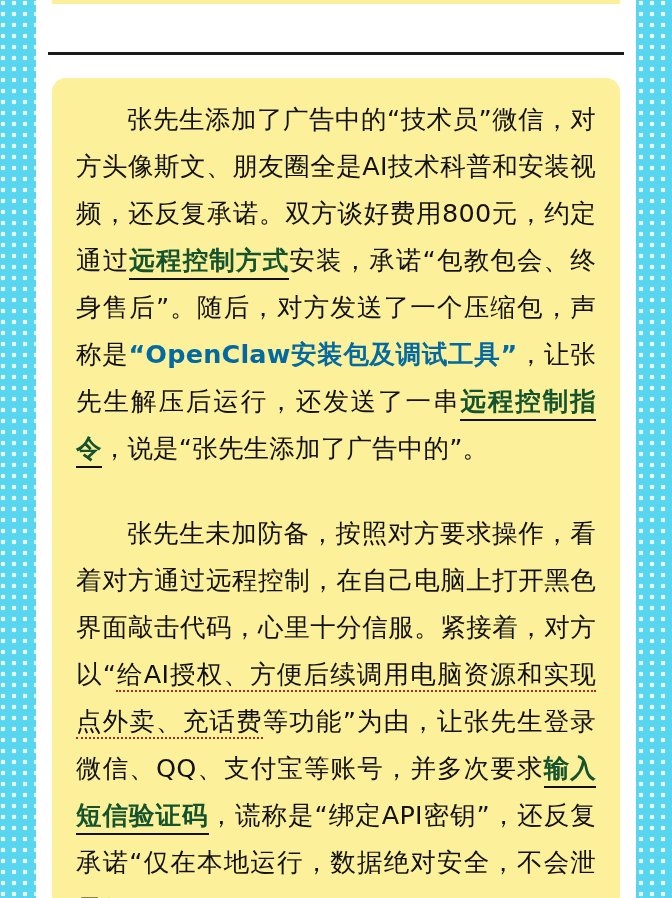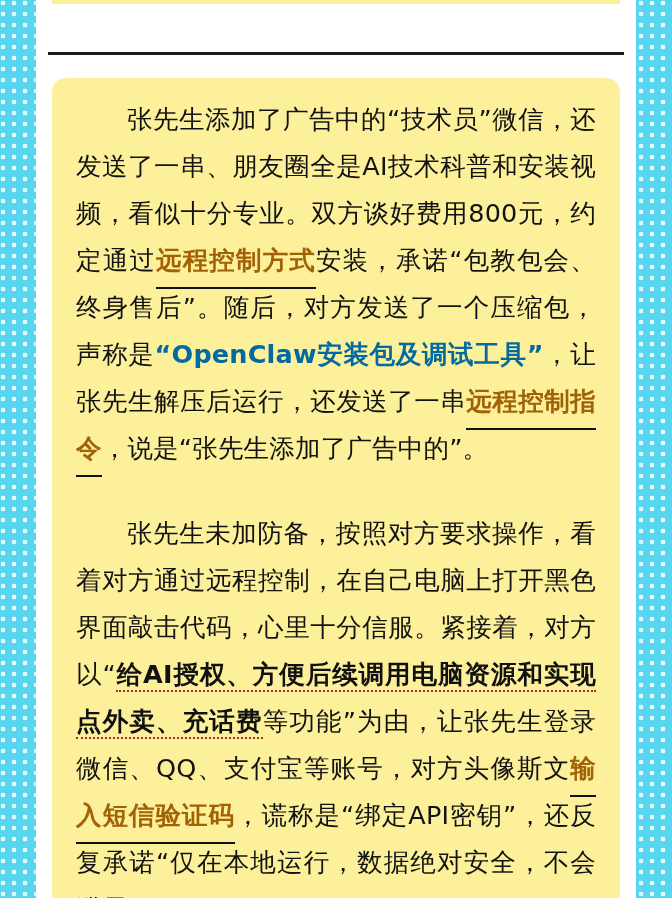--- a/index.html
+++ b/index.html
@@ -114,26 +114,26 @@
     text-align: justify;
     text-justify: inter-character;
   }
   .para + .para {
     margin-top: 38px;
   }
 
   
   .emph {
     font-weight: bold;
-    color: #a16207;
+    color: #14532d;
     border-bottom: 2px solid #111111;
-    padding-bottom: 12px;
+    padding-bottom: 3px;
   }
   .emph-dot {
-    font-weight: bold;
+    font-weight: normal;
     color: #111111;
     border-bottom: 2px dotted #a8292b;
     padding-bottom: 1px;
   }
   .bold {
     font-weight: bold;
     color: #0369a1;
   }
 </style>
 </head>
@@ -149,19 +149,19 @@
   <div class="card">
 
     <div class="top-strip">
       <div class="top-strip-inner"></div>
     </div>
 
     <div class="rule"></div>
 
     <div class="panel">
       <div id="article-body">
-          <div class="para"><span>张先生添加了广告中的“技术员”微信，还发送了一串、朋友圈全是AI技术科普和安装视频，看似十分专业。双方谈好费用800元，约定通过</span><span class="emph">远程控制方式</span><span>安装，承诺“包教包会、终身售后”。随后，对方发送了一个压缩包，声称是</span><span class="bold">“OpenClaw安装包及调试工具”</span><span>，让张先生解压后运行，还发送了一串</span><span class="emph">远程控制指令</span><span>，说是“张先生添加了广告中的”。</span></div>
-          <div class="para"><span>张先生未加防备，按照对方要求操作，看着对方通过远程控制，在自己电脑上打开黑色界面敲击代码，心里十分信服。紧接着，对方以“</span><span class="emph-dot">给AI授权、方便后续调用电脑资源和实现点外卖、充话费</span><span>等功能”为由，让张先生登录微信、QQ、支付宝等账号，对方头像斯文</span><span class="emph">输入短信验证码</span><span>，谎称是“绑定API密钥”，还反复承诺“仅在本地运行，数据绝对安全，不会泄露任</span></div>
+          <div class="para"><span>张先生添加了广告中的“技术员”微信，对方头像斯文、朋友圈全是AI技术科普和安装视频，还反复承诺。双方谈好费用800元，约定通过</span><span class="emph">远程控制方式</span><span>安装，承诺“包教包会、终身售后”。随后，对方发送了一个压缩包，声称是</span><span class="bold">“OpenClaw安装包及调试工具”</span><span>，让张先生解压后运行，还发送了一串</span><span class="emph">远程控制指令</span><span>，说是“张先生添加了广告中的”。</span></div>
+          <div class="para"><span>张先生未加防备，按照对方要求操作，看着对方通过远程控制，在自己电脑上打开黑色界面敲击代码，心里十分信服。紧接着，对方以“</span><span class="emph-dot">给AI授权、方便后续调用电脑资源和实现点外卖、充话费</span><span>等功能”为由，让张先生登录微信、QQ、支付宝等账号，并多次要求</span><span class="emph">输入短信验证码</span><span>，谎称是“绑定API密钥”，还反复承诺“仅在本地运行，数据绝对安全，不会泄露任</span></div>
         </div>
     </div>
 
   </div>
 </div>
 
 </body></html>

